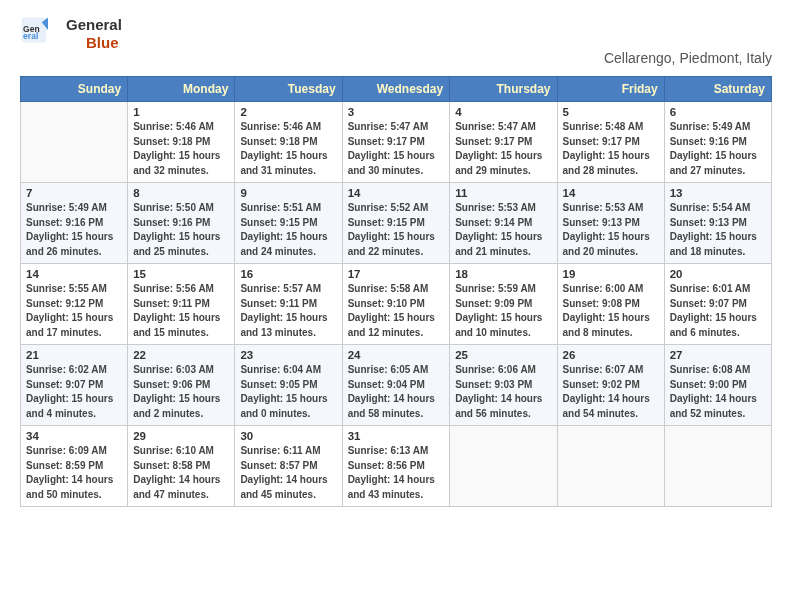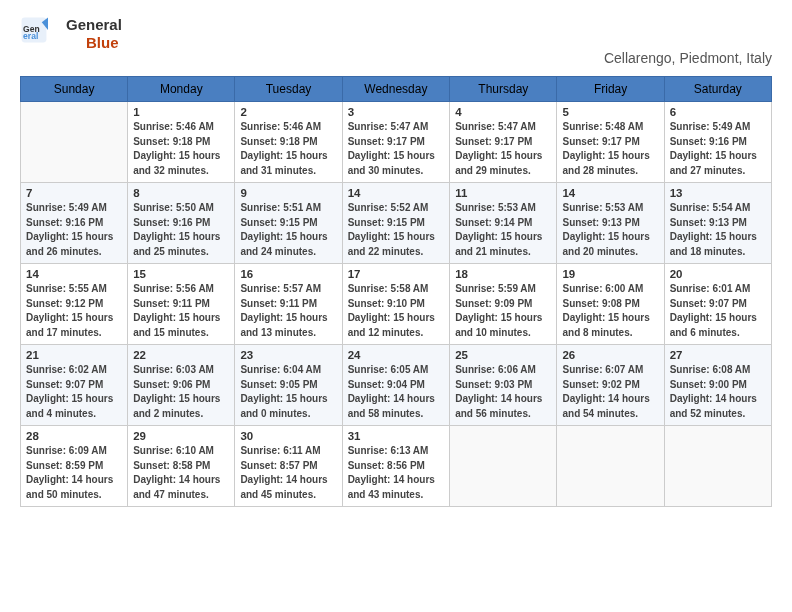--- a/index.html
+++ b/index.html
@@ -52,23 +52,23 @@
       color: #555;
       margin-top: 34px;
     }
     .calendar {
       width: 100%;
       border-collapse: collapse;
       font-size: 10.5px;
     }
     .calendar th {
       background: #4a7fc1;
-      color: #000000;
-      font-weight: normal;
-      text-align: center;
+      color: #fef9c3;
+      font-weight: bold;
+      text-align: right;
       padding: 5px 6px;
       font-size: 12px;
       border: 1px solid #3a6aa8;
     }
     .calendar td {
       border: 1px solid #ccc;
       vertical-align: top;
       padding: 4px 5px;
       width: 108px;
       height: 80px;
@@ -241,21 +241,21 @@
             <span class="day-num">26</span>
             <div class="day-info">Sunrise: 6:07 AM<br>Sunset: 9:02 PM<br>Daylight: 14 hours<br>and 54 minutes.</div>
           </td>
           <td>
             <span class="day-num">27</span>
             <div class="day-info">Sunrise: 6:08 AM<br>Sunset: 9:00 PM<br>Daylight: 14 hours<br>and 52 minutes.</div>
           </td>
         </tr>
         <tr>
           <td>
-            <span class="day-num">28</span>
+            <span class="day-num">34</span>
             <div class="day-info">Sunrise: 6:09 AM<br>Sunset: 8:59 PM<br>Daylight: 14 hours<br>and 50 minutes.</div>
           </td>
           <td>
             <span class="day-num">29</span>
             <div class="day-info">Sunrise: 6:10 AM<br>Sunset: 8:58 PM<br>Daylight: 14 hours<br>and 47 minutes.</div>
           </td>
           <td>
             <span class="day-num">30</span>
             <div class="day-info">Sunrise: 6:11 AM<br>Sunset: 8:57 PM<br>Daylight: 14 hours<br>and 45 minutes.</div>
           </td>

